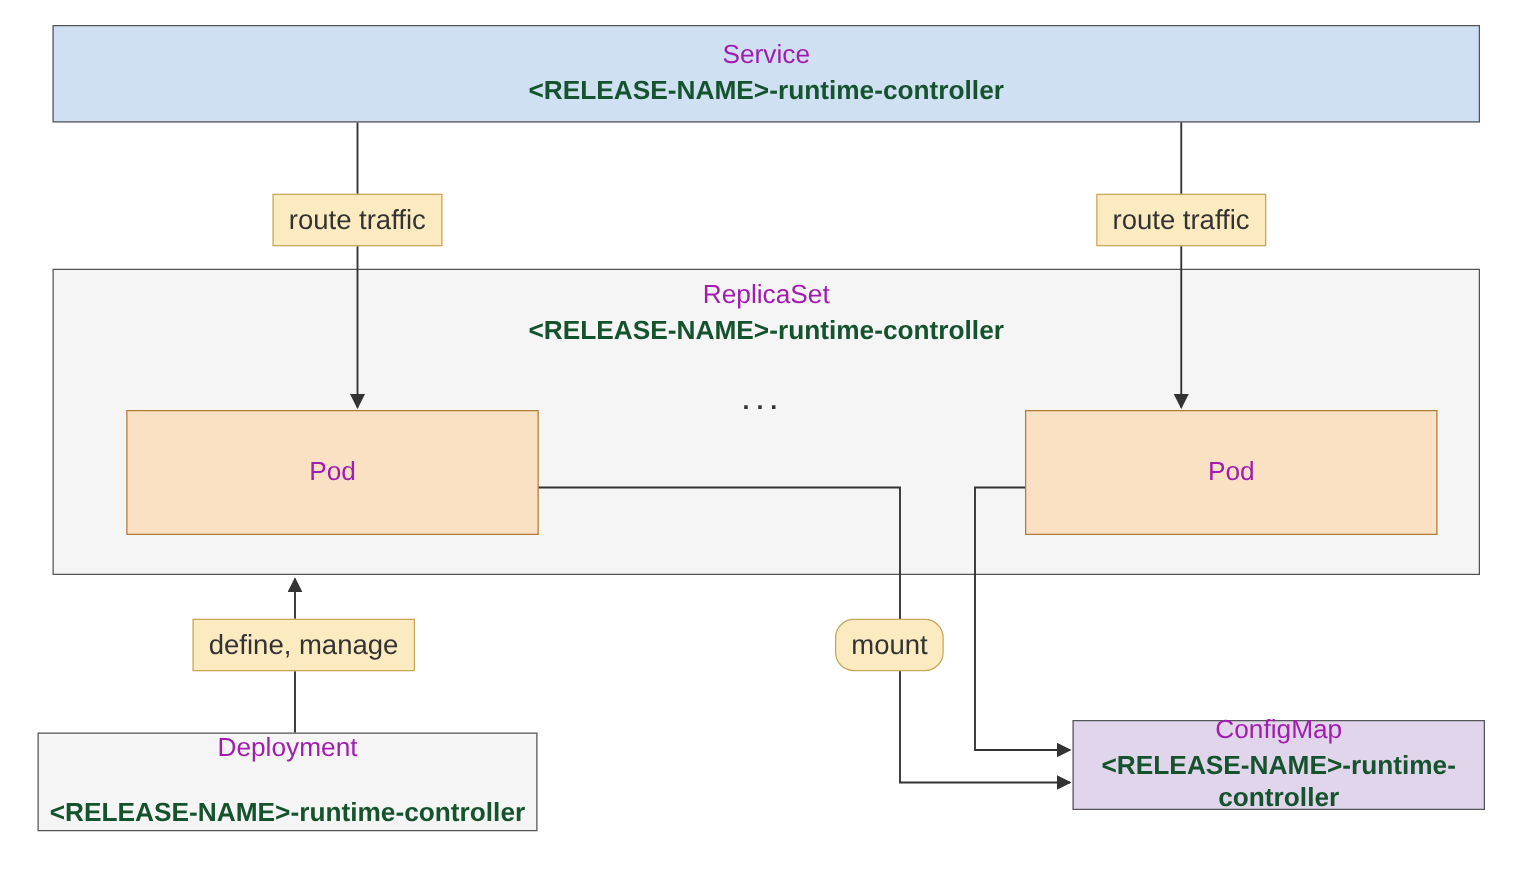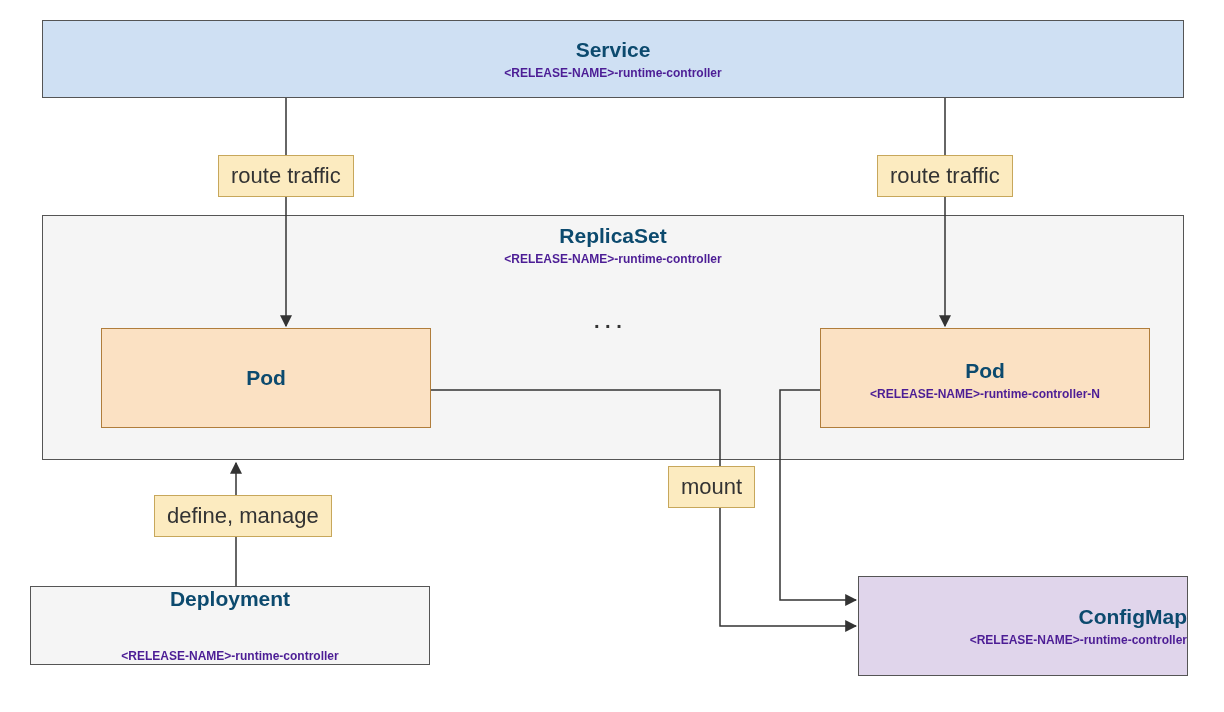--- a/index.html
+++ b/index.html
@@ -52,43 +52,42 @@
     width: 400px;
     height: 79px;
     justify-content: space-between;
     padding-top: 0;
   }
   .configmap-box {
     background: #e0d5eb;
     left: 858px;
     top: 576px;
     width: 330px;
-    height: 100px;
+    height: 72px;
     justify-content: center;
     padding-top: 0;
-    align-items: flex-end;
   }
   .label-box {
     position: absolute;
     background: #fcebc0;
     border: 1px solid #c7a75b;
     padding: 7px 12px;
     font-size: 22px;
     color: #333;
     z-index: 10;
   }
   .title-main {
     font-size: 21px;
-    color: #0c4a6e;
-    font-weight: 700;
+    color: #a21caf;
+    font-weight: 400;
     margin-bottom: 4px;
   }
   .title-sub {
-    font-size: 12px;
-    color: #4c1d95;
+    font-size: 21px;
+    color: #14532d;
     font-weight: 700;
     text-align: center;
     line-height: 1.25;
   }
   .ellipsis {
     position: absolute;
     font-size: 20px;
     font-weight: 700;
     color: #333;
     left: 594px;
@@ -138,26 +137,25 @@
 </div>
 
 <div class="box pod-box pod0-box">
   <div class="title-main">Pod</div>
 </div>
 
 <div class="ellipsis">. . .</div>
 
 <div class="box pod-box podN-box">
   <div class="title-main">Pod</div>
-  <div class="title-sub">&lt;RELEASE-NAME&gt;-runtime-controller-N</div>
 </div>
 
 <div class="label-box" style="left:154px; top:495px;text-align:center;">define, manage</div>
 
-<div class="label-box" style="left:668px; top:466px;">mount</div>
+<div class="label-box" style="left:668px; top:495px;border-radius:15px;">mount</div>
 
 <div class="box deployment-box">
   <div class="title-main">Deployment</div>
   <div class="title-sub">&lt;RELEASE-NAME&gt;-runtime-controller</div>
 </div>
 
 <div class="box configmap-box">
   <div class="title-main">ConfigMap</div>
   <div class="title-sub">&lt;RELEASE-NAME&gt;-runtime-controller</div>
 </div>

